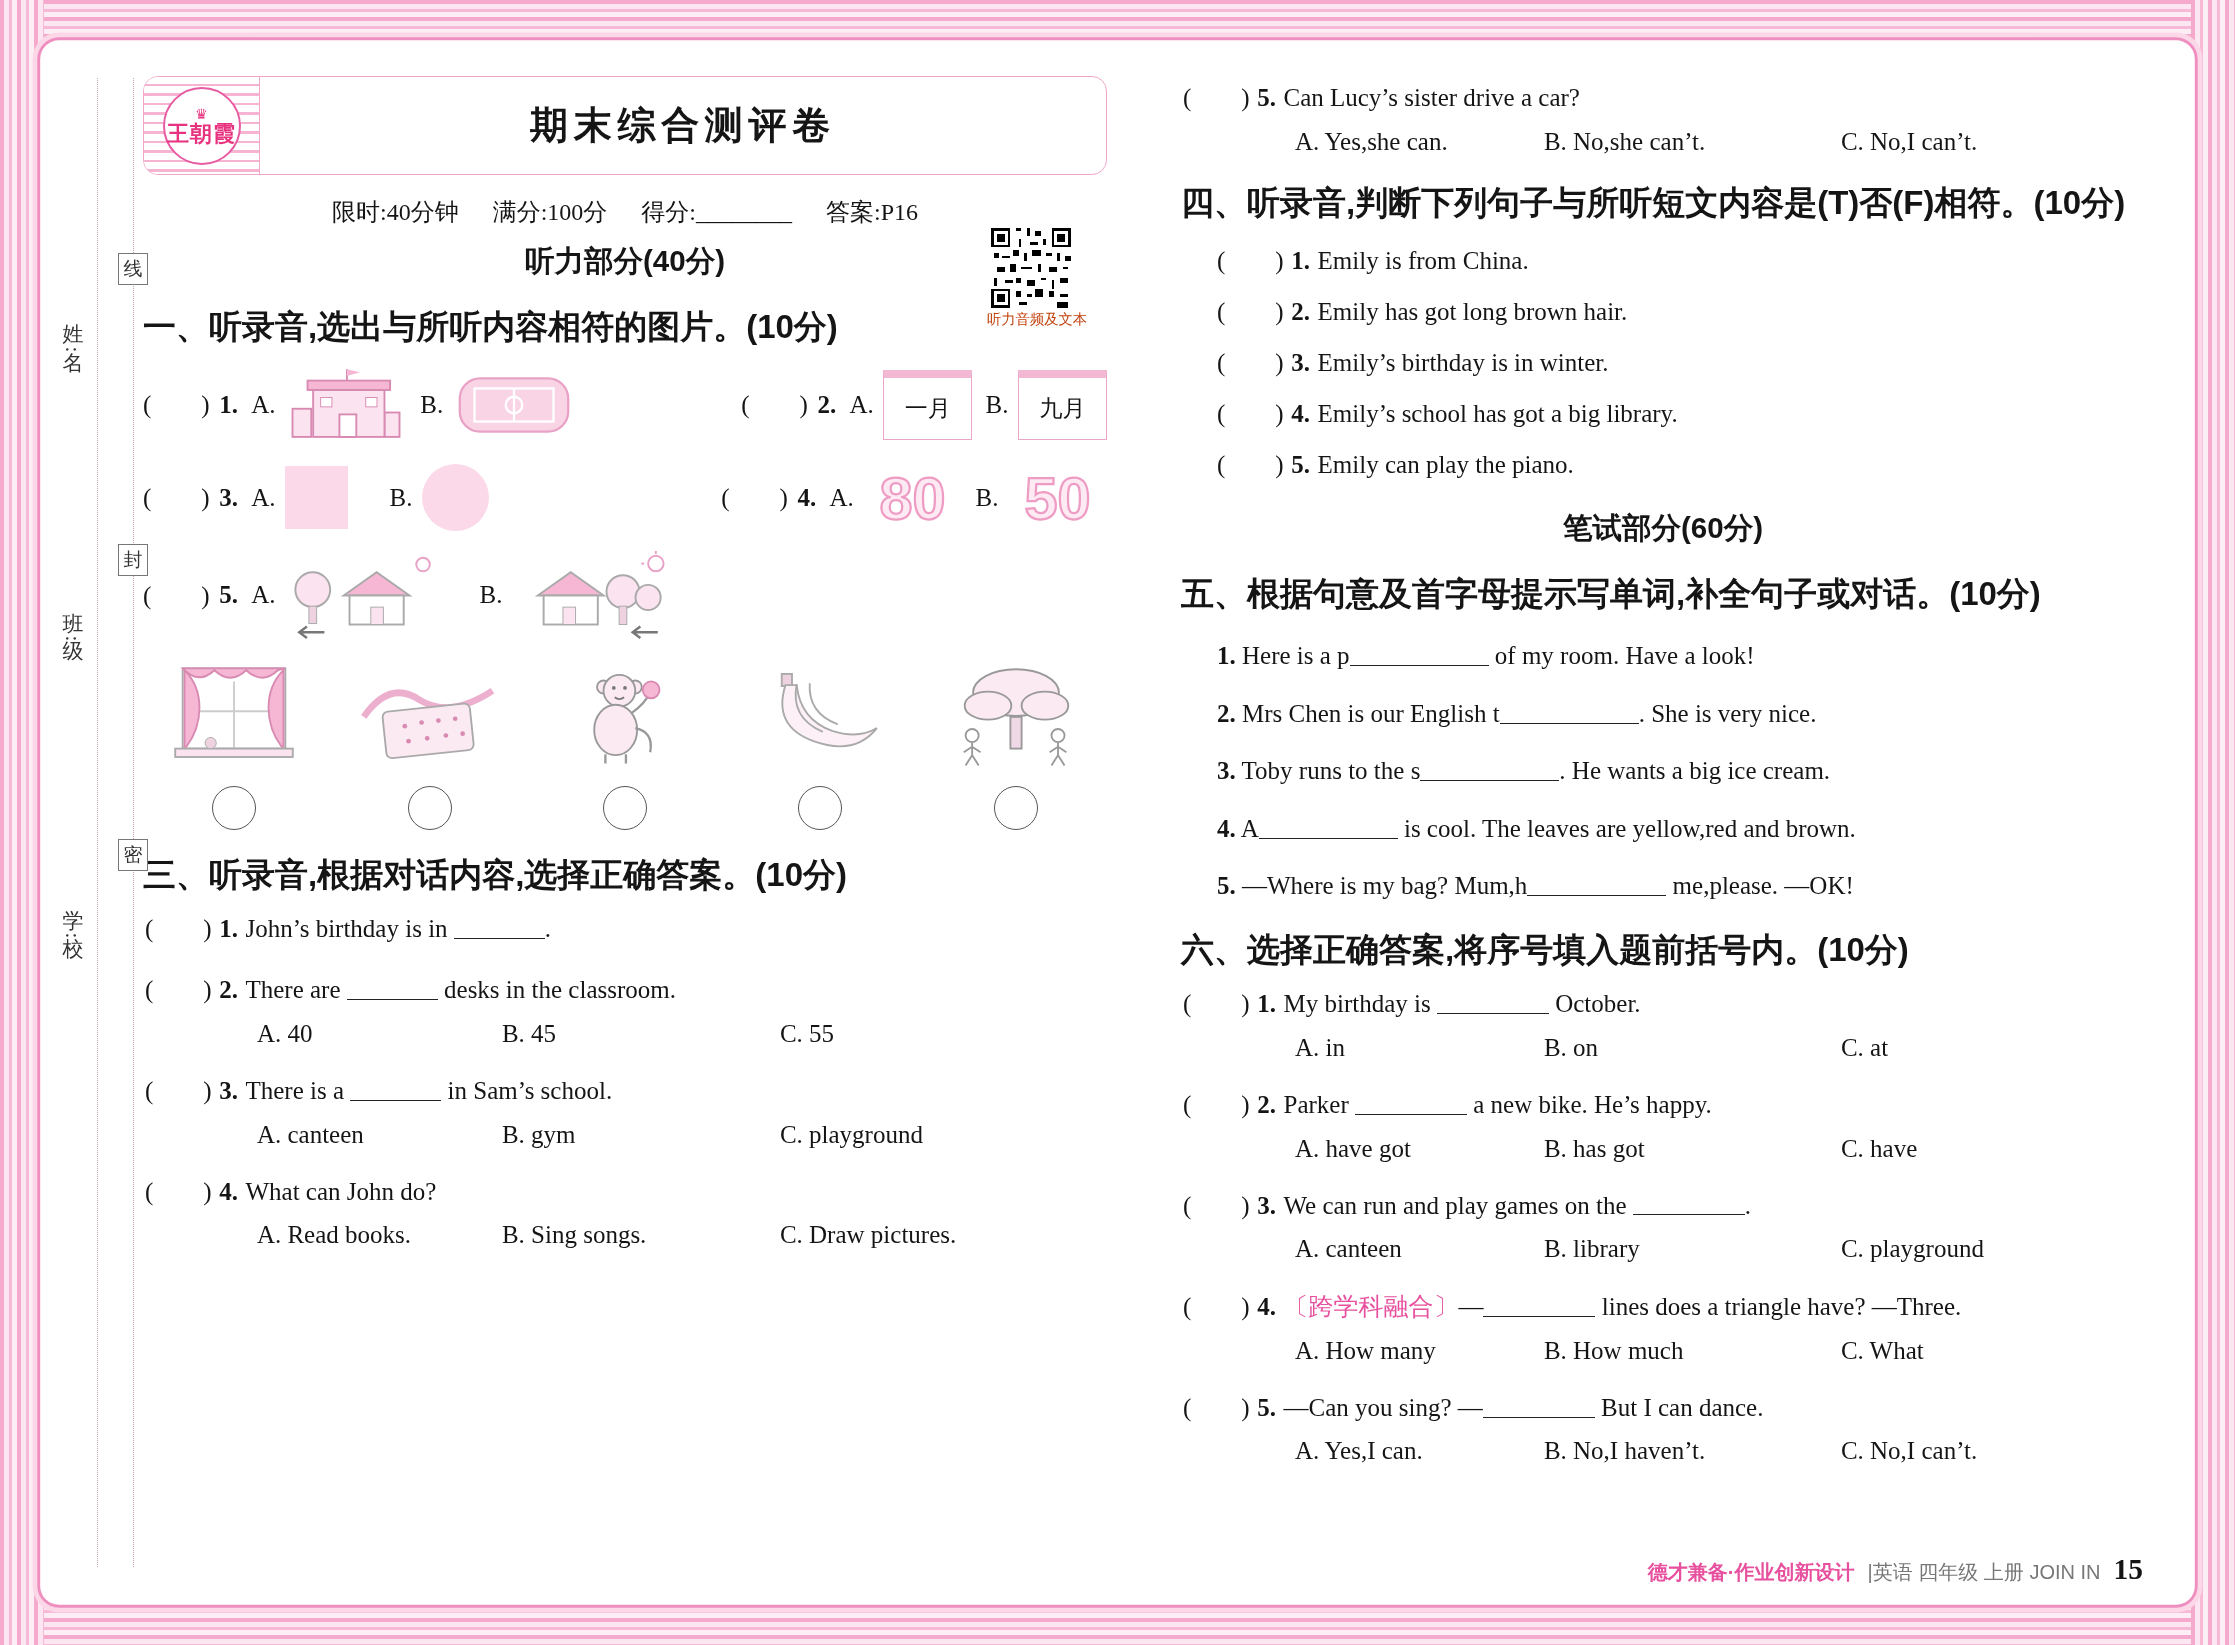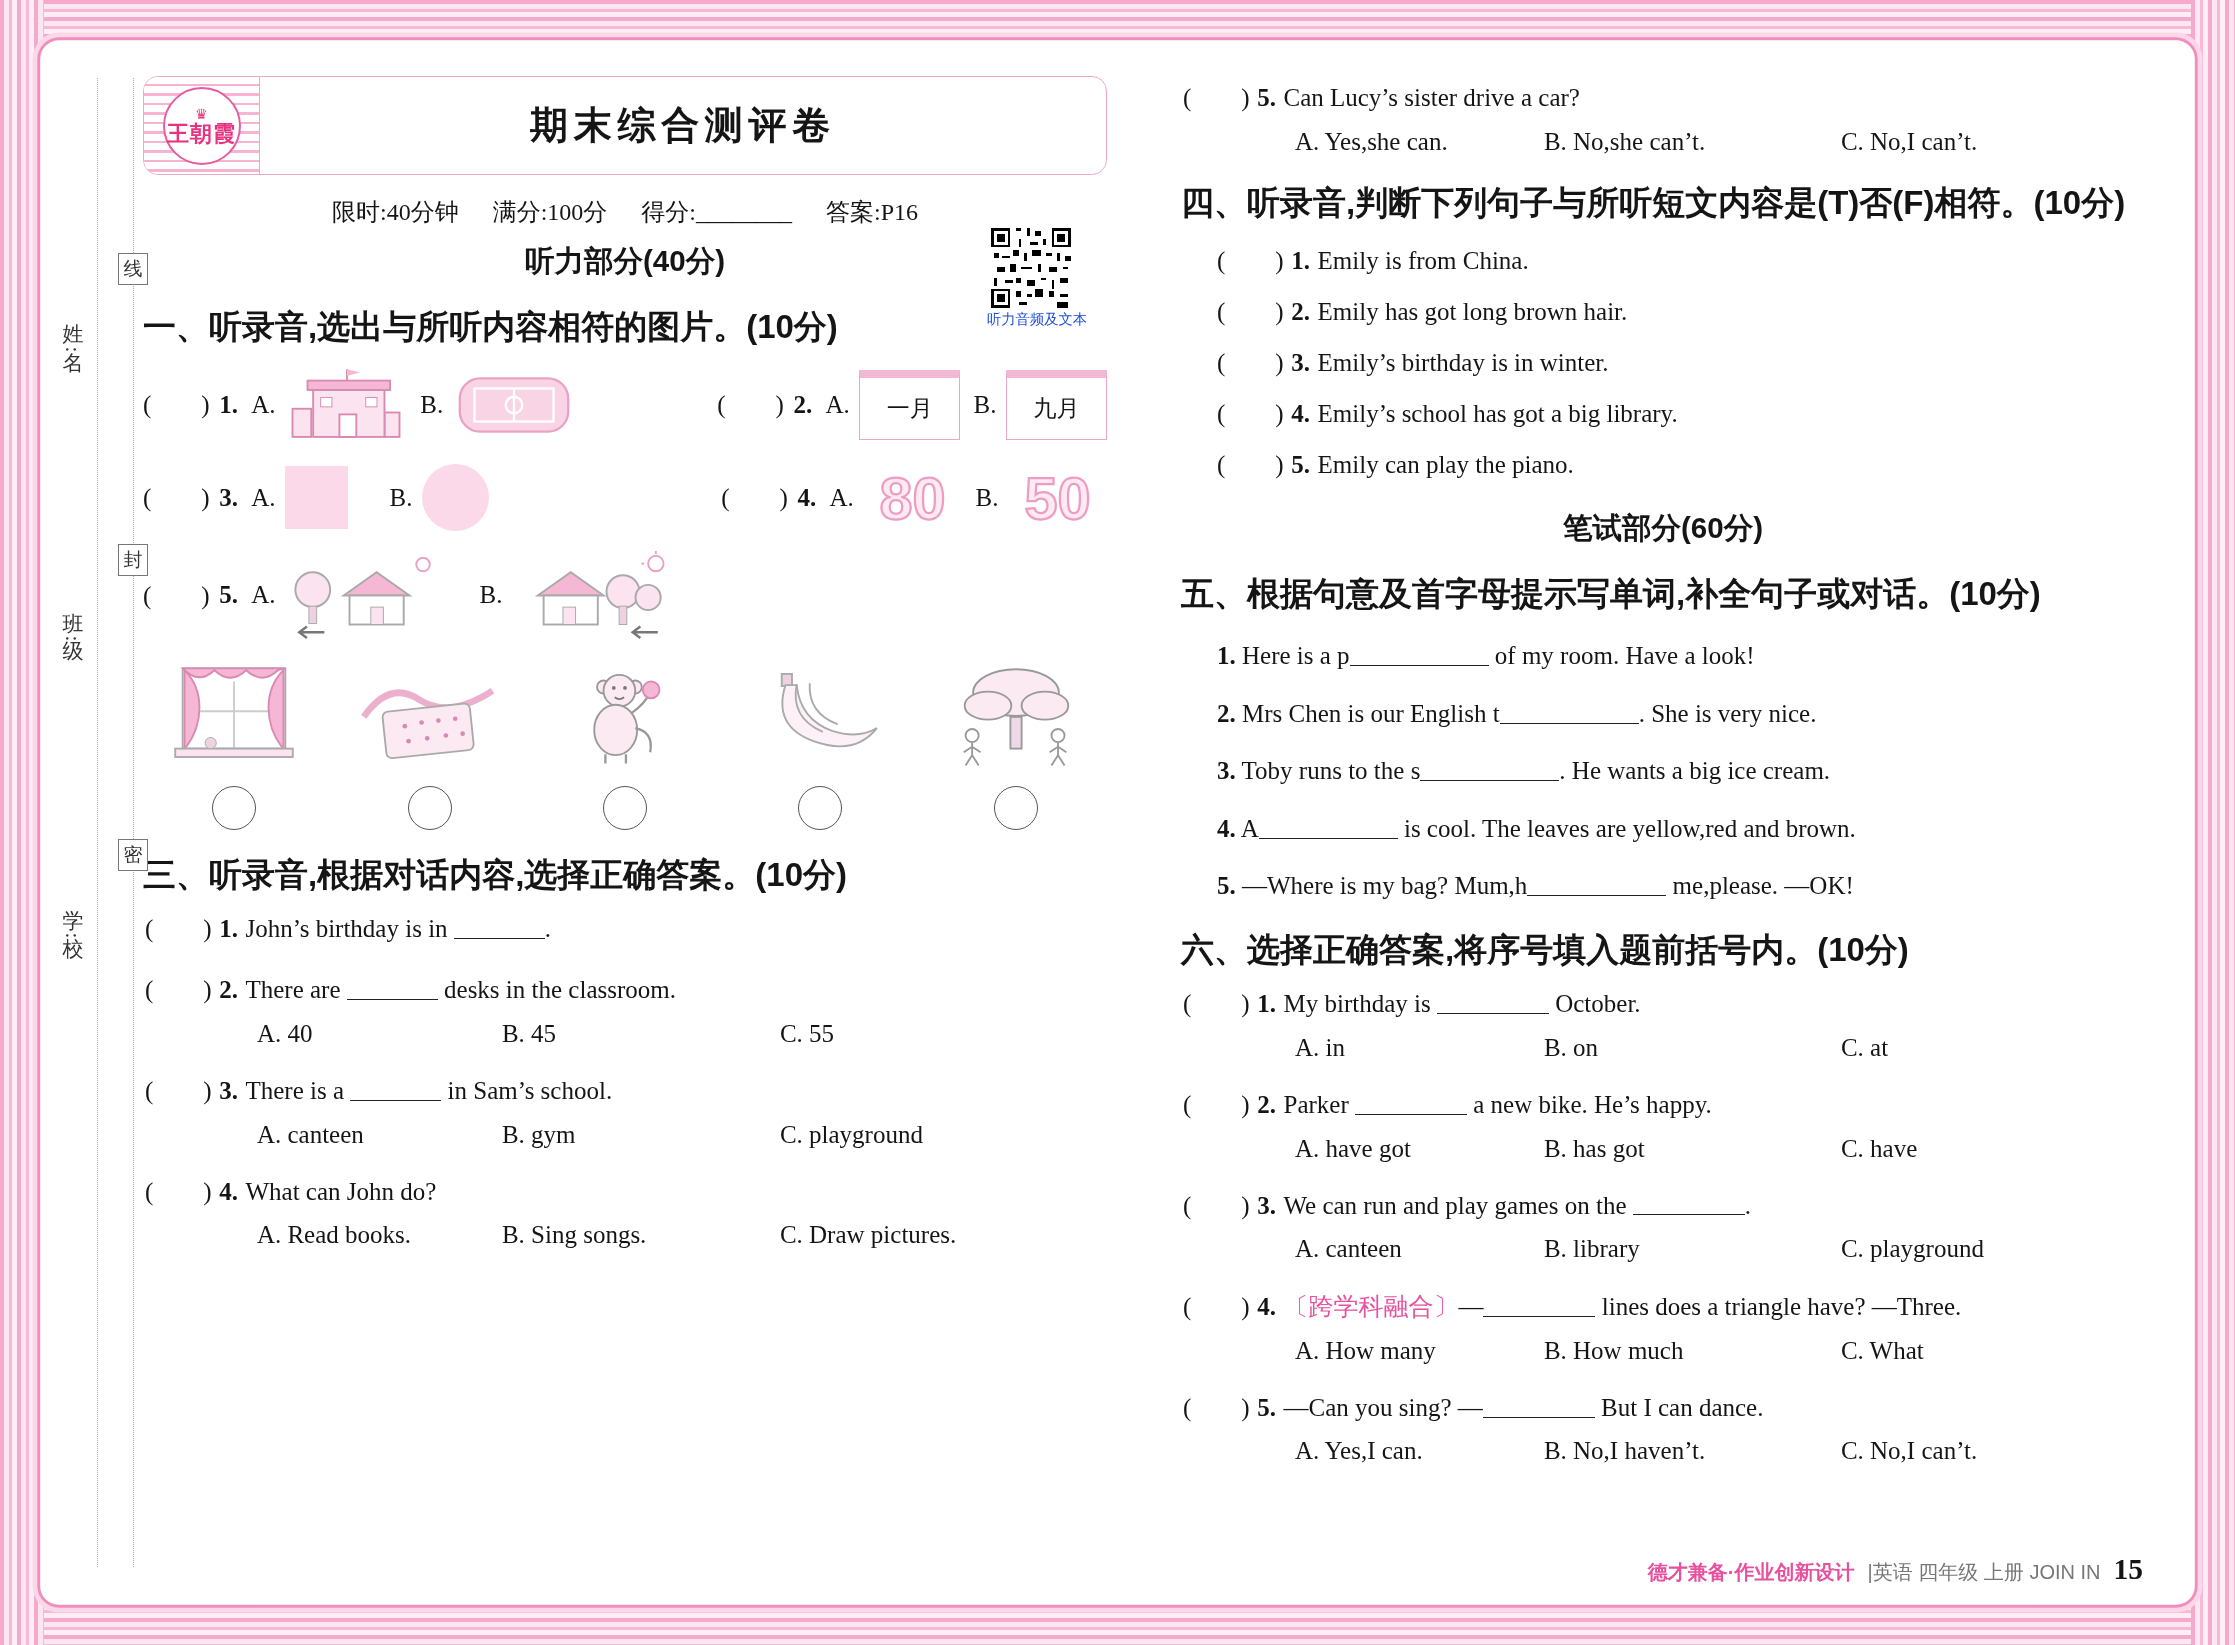--- a/index.html
+++ b/index.html
@@ -75,39 +75,39 @@
   }
   .meta-row { display:flex; justify-content:center; gap:34px; font-size:24px; margin:21px 0 7.6px; }
 
   .part-heading-wrap { position:relative; margin:13.3px 0 5.7px; }
   .part-heading {
     text-align:center; font-size:29.5px; font-weight:bold;
     font-family:"Liberation Sans","DejaVu Sans",sans-serif;
   }
   .qr-block { position:absolute; right:32px; top:-13.3px; width:88px; text-align:center; z-index:3; }
   .qr-code { width:80px; height:80px; display:block; margin:0 auto; background:#fff; }
-  .qr-caption { font-size:14.3px; color:#1d4ed8; margin-top:1.9px; white-space:nowrap;
+  .qr-caption { font-size:14.3px; color:#c2410c; margin-top:1.9px; white-space:nowrap;
     font-family:"Liberation Sans","DejaVu Sans",sans-serif; }
 
   .sec-title {
     font-size:33px; font-weight:bold; margin:23px 0 13.3px;
     font-family:"Liberation Sans","DejaVu Sans",sans-serif;
   }
 
   
   .q-row { display:flex; align-items:center; margin:15px 0 19px; }
   .q-group { display:flex; align-items:center; gap:9.5px; }
   .q-group.push { margin-left:auto; }
   .paren { white-space:pre; }
   .qnum { font-weight:bold; }
   .opt-label { margin-left:3.8px; }
   .shape-square { width:63px; height:63px; background:#fbd9e8; }
   .shape-circle { width:67px; height:67px; background:#fbd9e8; border-radius:50%; }
   .calendar {
-    width:101px; height:70px; background:#fff; position:relative;
+    width:89px; height:70px; background:#fff; position:relative;
     border:1.9px solid #eba7c8; border-top:8.6px solid #f3b9d4;
     display:flex; align-items:center; justify-content:center;
     font-size:23px; font-family:"Liberation Sans","DejaVu Sans",sans-serif;
   }
   .bubble-num { width:99px; height:68px; }
 
   
   .figs-row { display:flex; justify-content:space-between; margin:11.4px 5.7px 3.8px; }
   .fig-col { display:flex; flex-direction:column; align-items:center; gap:15px; width:171px; }
   .fig { width:164px; height:112px; }

